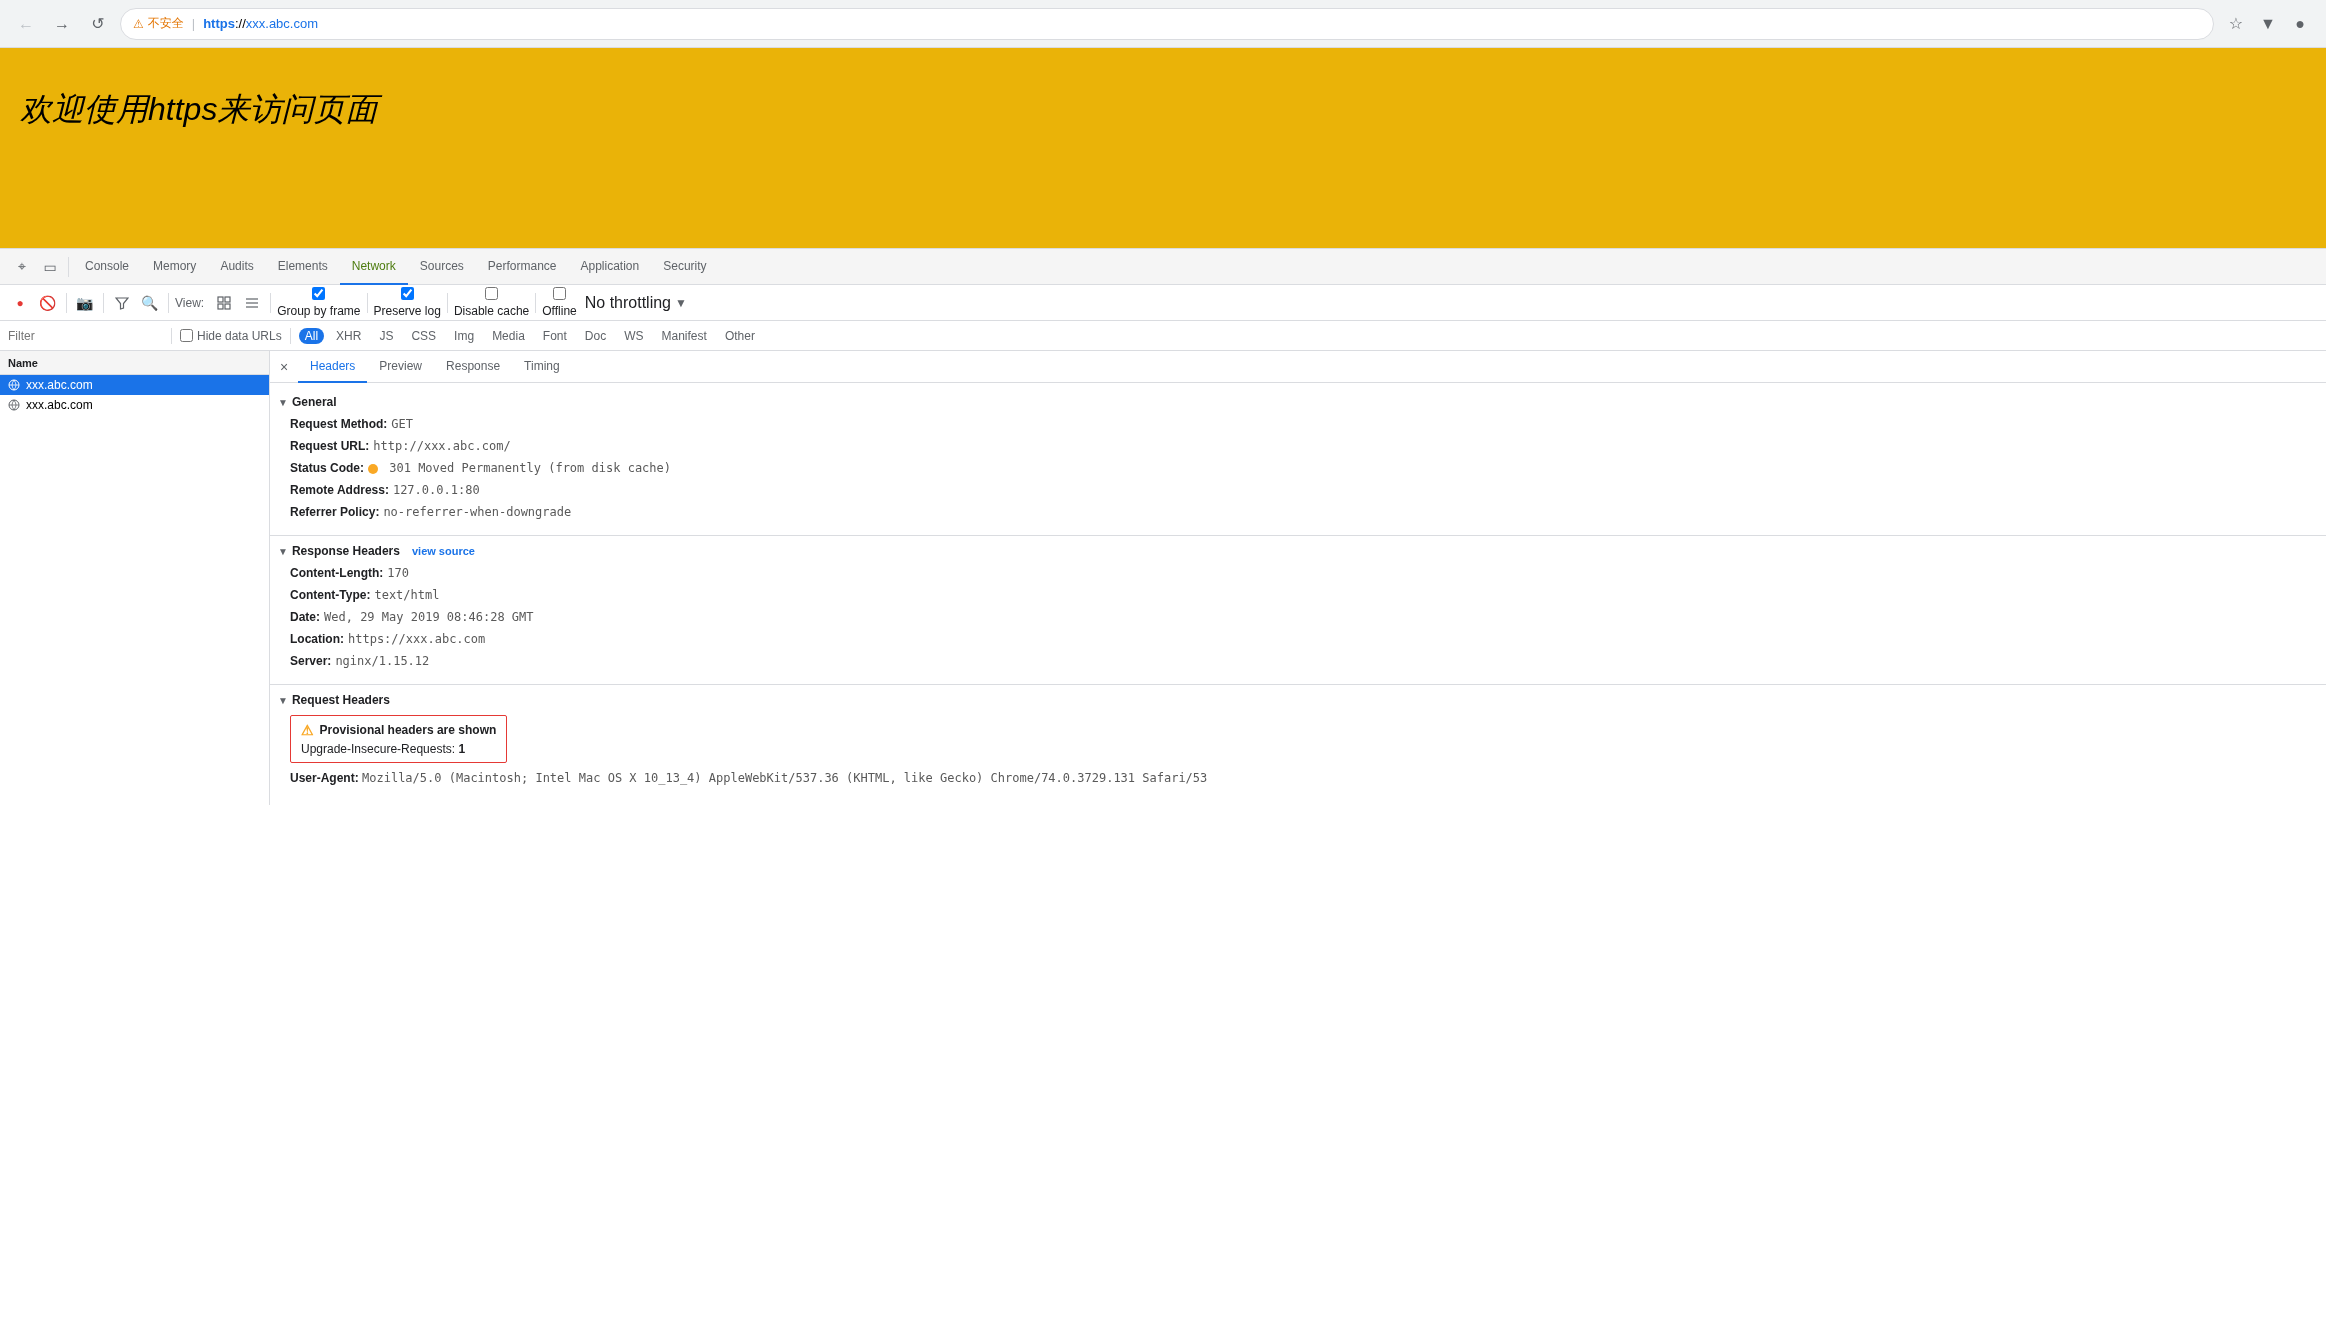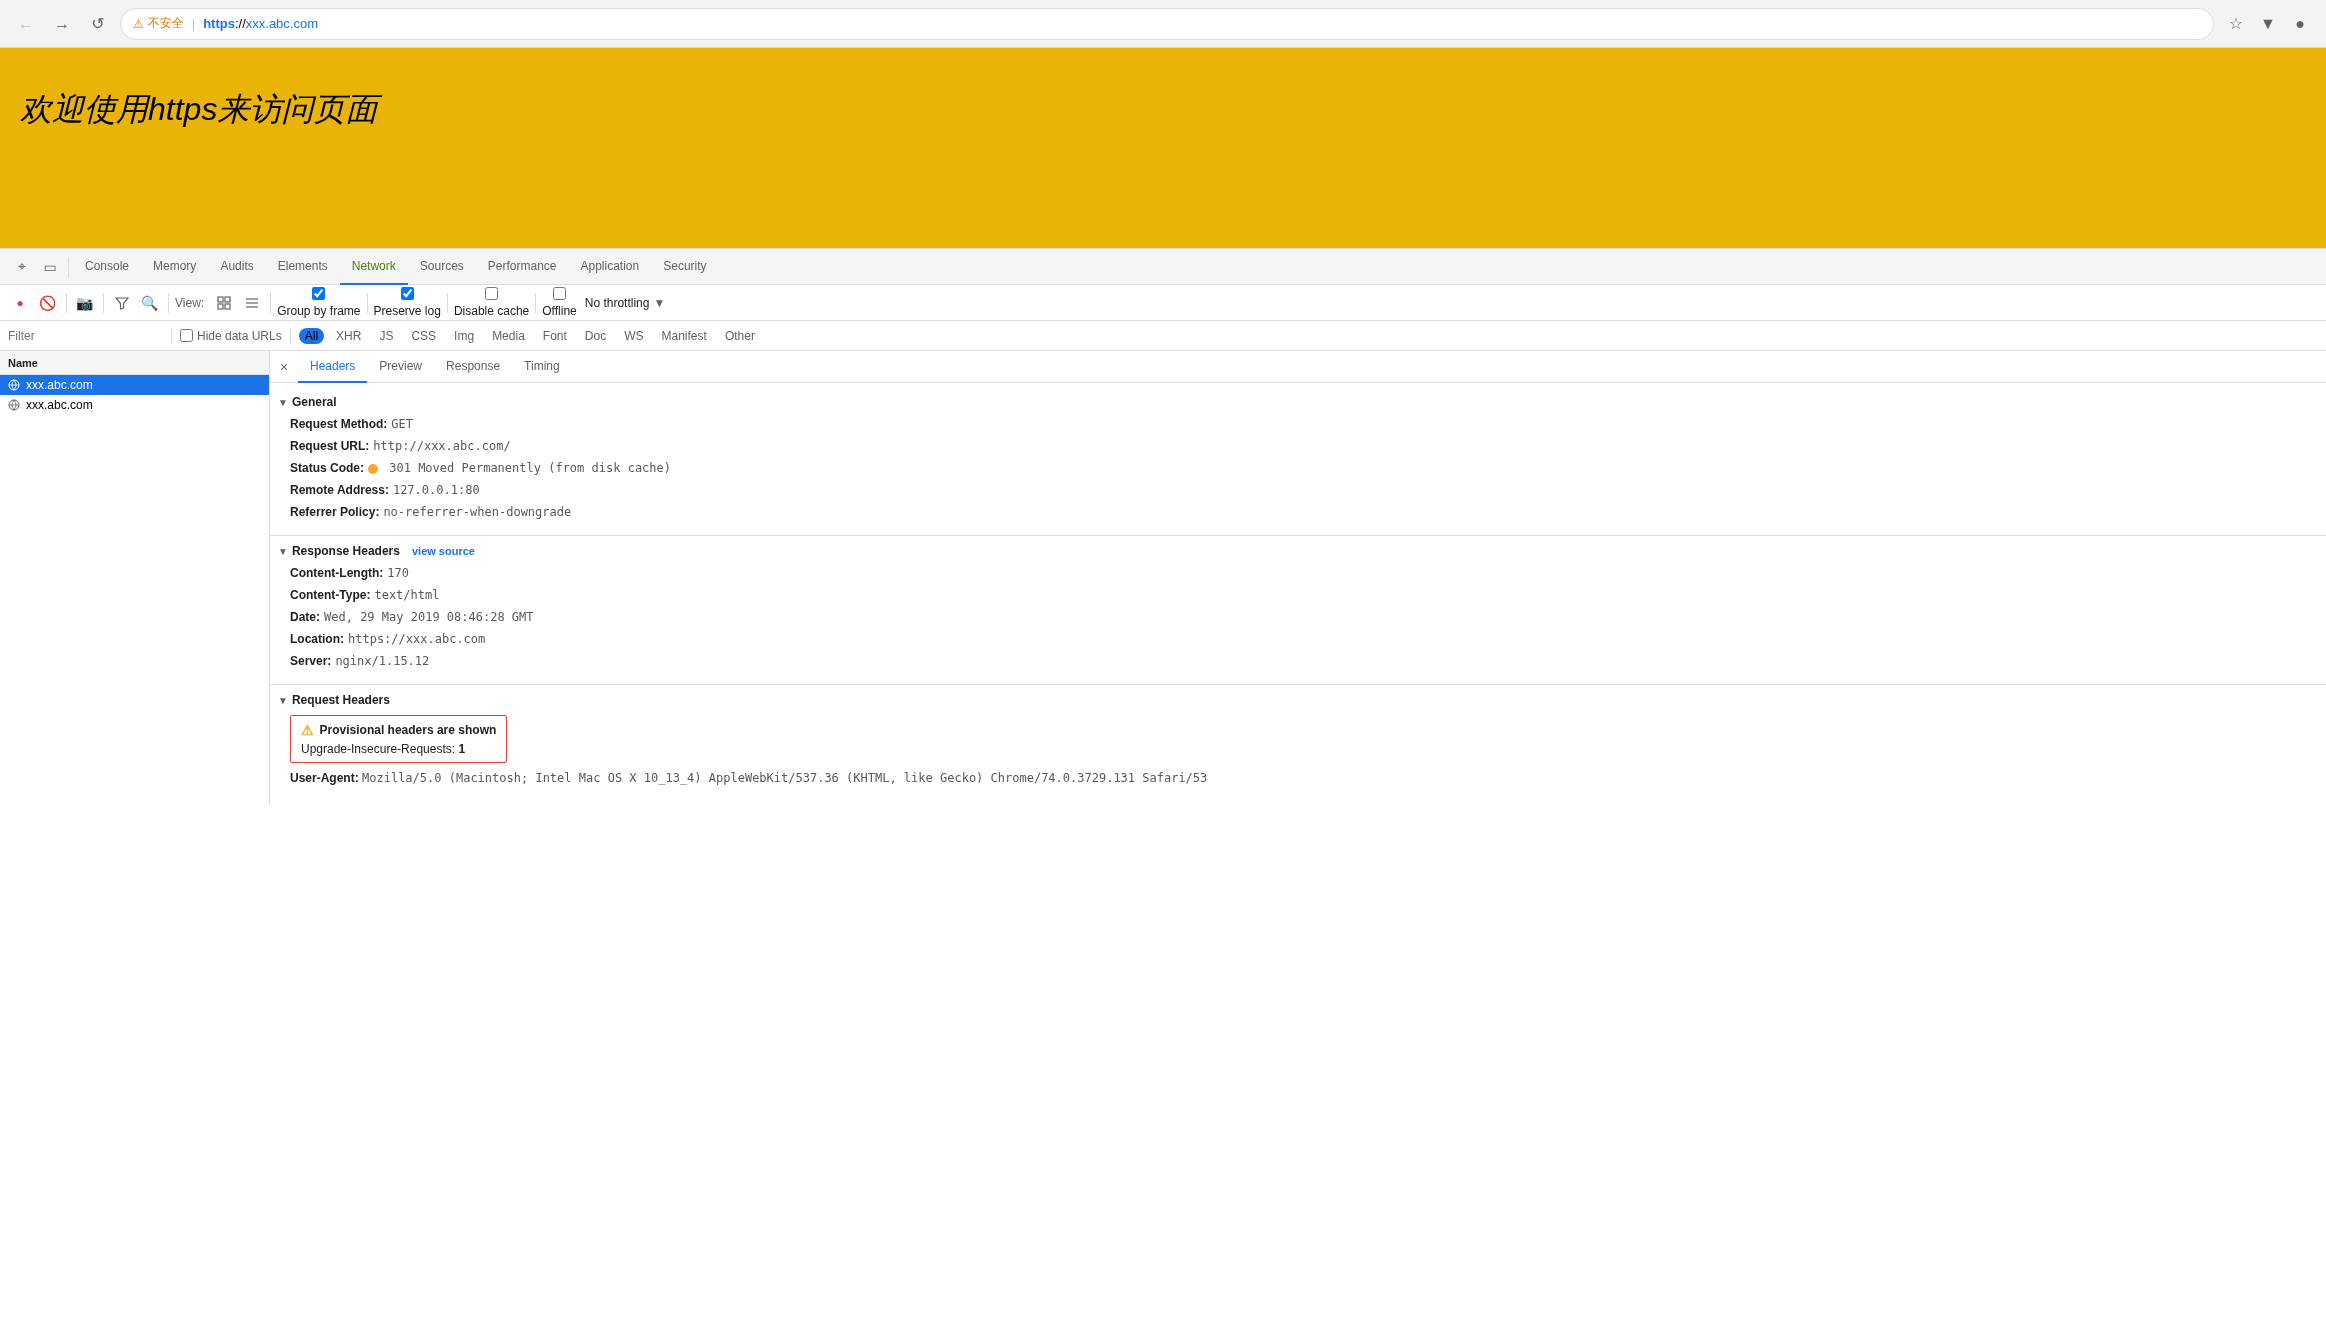--- a/index.html
+++ b/index.html
@@ -137,21 +137,21 @@
     .filter-checkbox-label {
       display: flex; align-items: center; gap: 4px;
       font-size: 12px; color: #5f6368; cursor: pointer;
     }
     .filter-type-btn {
       padding: 1px 6px;
       border: none; background: transparent;
       font-size: 12px; cursor: pointer; color: #5f6368; border-radius: 2px;
     }
     .filter-type-btn.active {
-      background: #1a73e8; color: #000000; border-radius: 10px;
+      background: #1a73e8; color: #ffffff; border-radius: 10px;
     }
 
     
     .devtools-main {
       display: flex;
       flex: 1;
       overflow: hidden;
     }
 
     
@@ -413,21 +413,21 @@
     <div class="toolbar-divider"></div>
     <label class="checkbox-label">
       <input type="checkbox" style="">
       <span>Disable cache</span>
     </label>
     <div class="toolbar-divider"></div>
     <label class="checkbox-label">
       <input type="checkbox" style="">
       <span>Offline</span>
     </label>
-    <span style="font-size:12px;color:#202124;margin-left:4px;">No throttling</span>
+    <span style="font-size:16px;color:#202124;margin-left:4px;">No throttling</span>
     <button class="throttle-btn">▼</button>
   </div>
 
   <div class="filter-bar">
     <input class="filter-input" type="text" placeholder="Filter" style="">
     <div class="filter-divider"></div>
     <label class="filter-checkbox-label">
       <input type="checkbox" style="">
       <span>Hide data URLs</span>
     </label>

